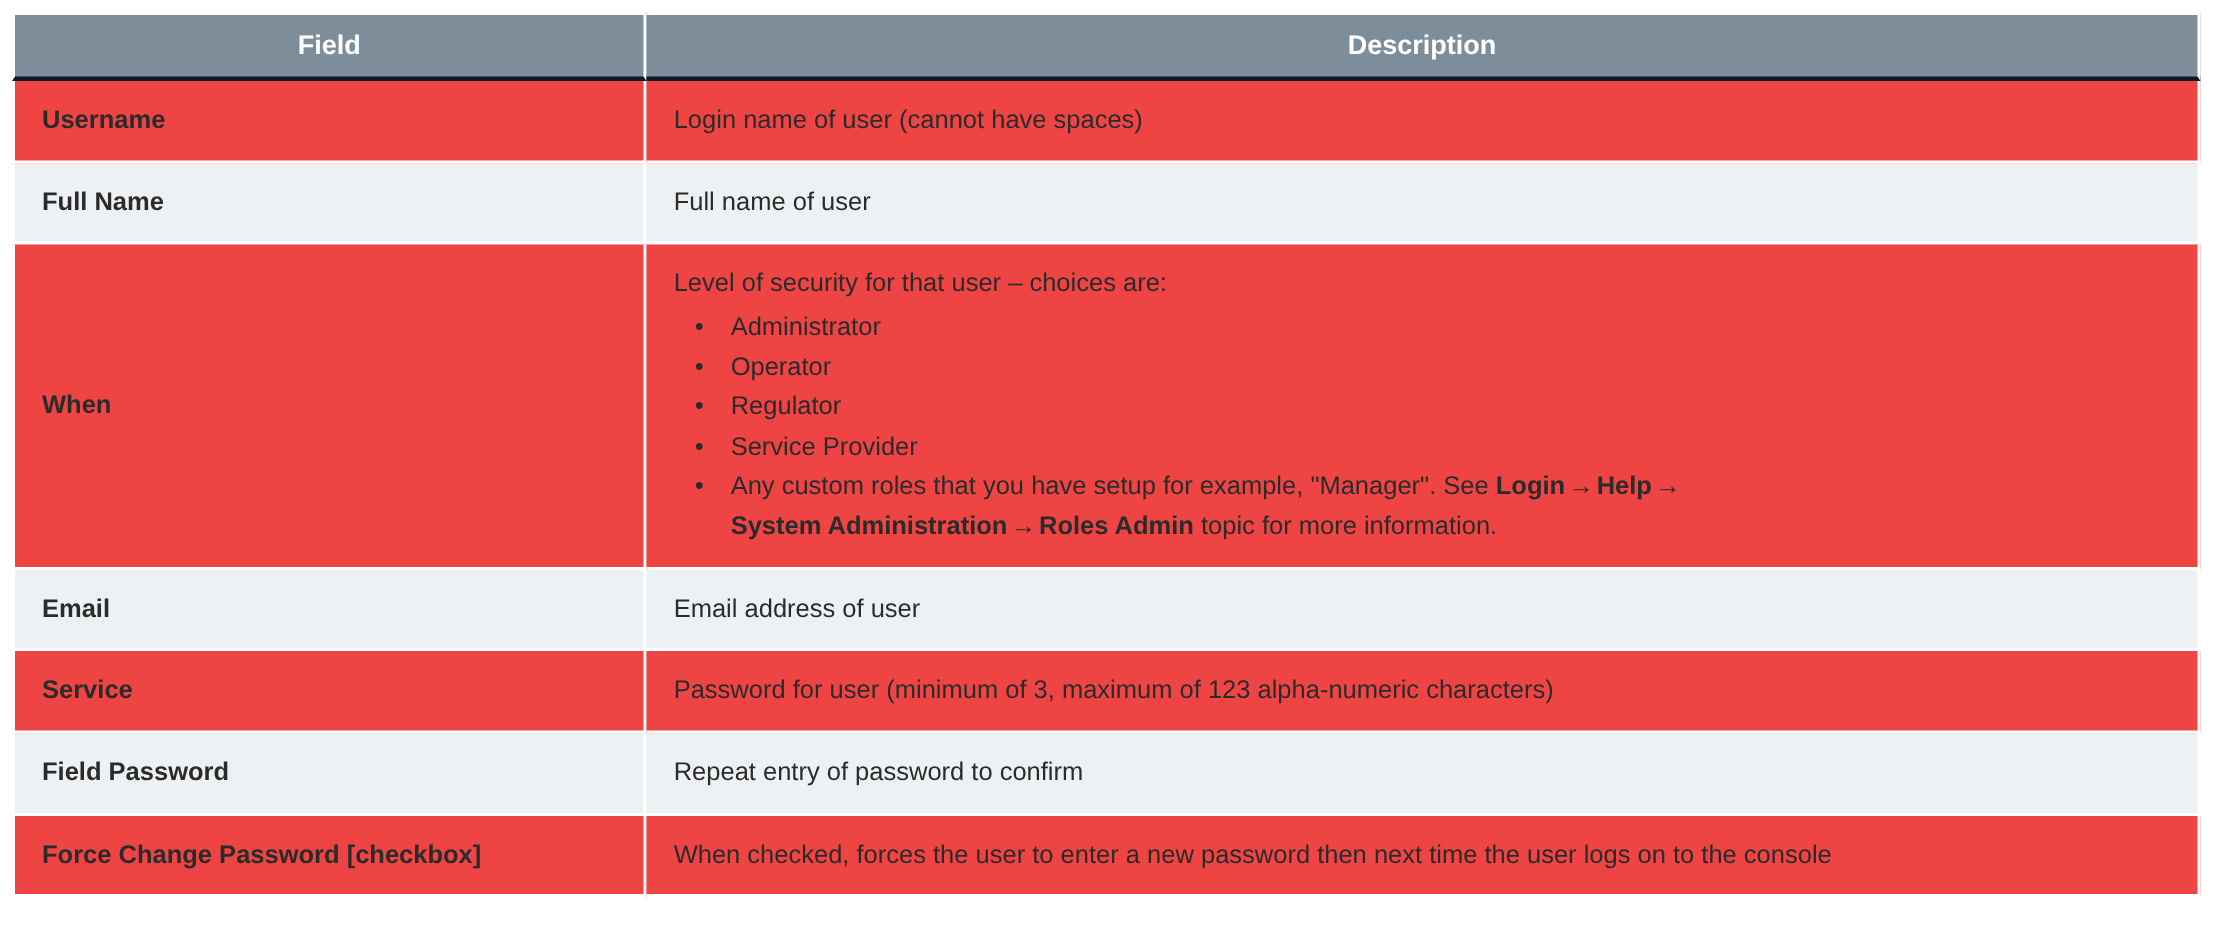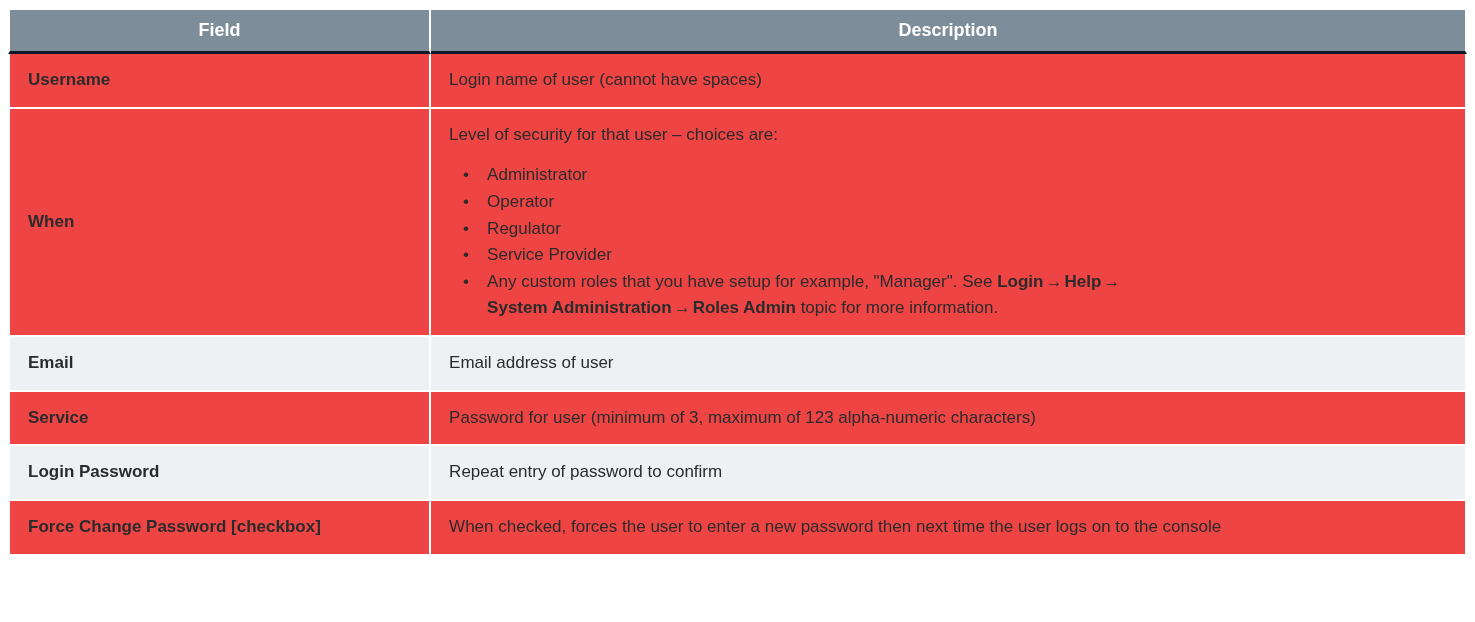--- a/index.html
+++ b/index.html
@@ -44,21 +44,21 @@
     line-height: 1.45;
   }
   tr.alt td {
     background: #eef1f3;
   }
   td.field {
     font-weight: 700;
   }
   ul.role-list {
     list-style: none;
-    margin: 16px 0 0 0;
+    margin: 4px 0 0 0;
     padding: 0;
   }
   ul.role-list li {
     position: relative;
     padding-left: 38px;
     margin: 2px 0;
   }
   ul.role-list li::before {
     content: "•";
     position: absolute;
@@ -87,20 +87,24 @@
     <tr>
       <th class="first">Field</th>
       <th class="last">Description</th>
     </tr>
   </thead>
   <tbody>
     <tr>
       <td class="field first">Username</td>
       <td class="last">Login name of user (cannot have spaces)</td>
     </tr>
+    <tr class="alt">
+      <td class="field first">Full Name</td>
+      <td class="last">Full name of user</td>
+    </tr>
     <tr>
       <td class="field first">When</td>
       <td class="last">
         <span>Level of security for that user – choices are:</span>
         <ul class="role-list">
           <li>Administrator</li>
           <li>Operator</li>
           <li>Regulator</li>
           <li>Service Provider</li>
           <li>
@@ -114,21 +118,21 @@
     </tr>
     <tr class="alt">
       <td class="field first">Email</td>
       <td class="last">Email address of user</td>
     </tr>
     <tr>
       <td class="field first">Service</td>
       <td class="last">Password for user (minimum of 3, maximum of 123 alpha-numeric characters)</td>
     </tr>
     <tr class="alt">
-      <td class="field first">Login Password</td>
+      <td class="field first">Field Password</td>
       <td class="last">Repeat entry of password to confirm</td>
     </tr>
     <tr>
       <td class="field first">Force Change Password [checkbox]</td>
       <td class="last">When checked, forces the user to enter a new password then next time the user logs on to the console</td>
     </tr>
   </tbody>
 </table>
 
 </body></html>

